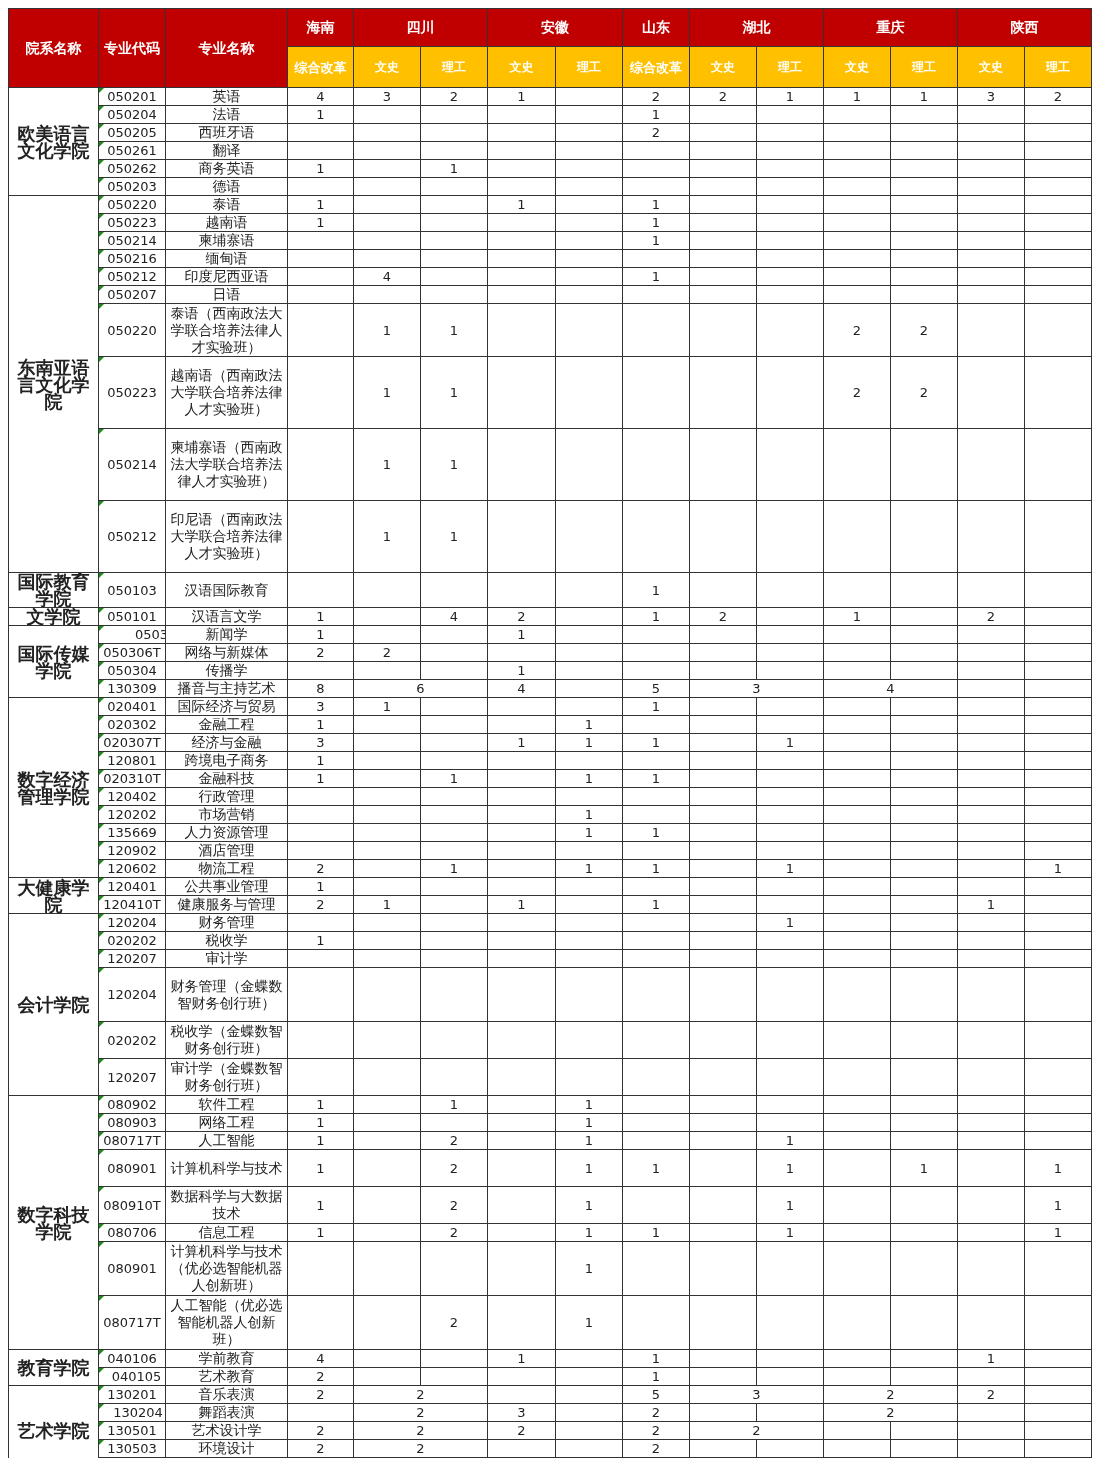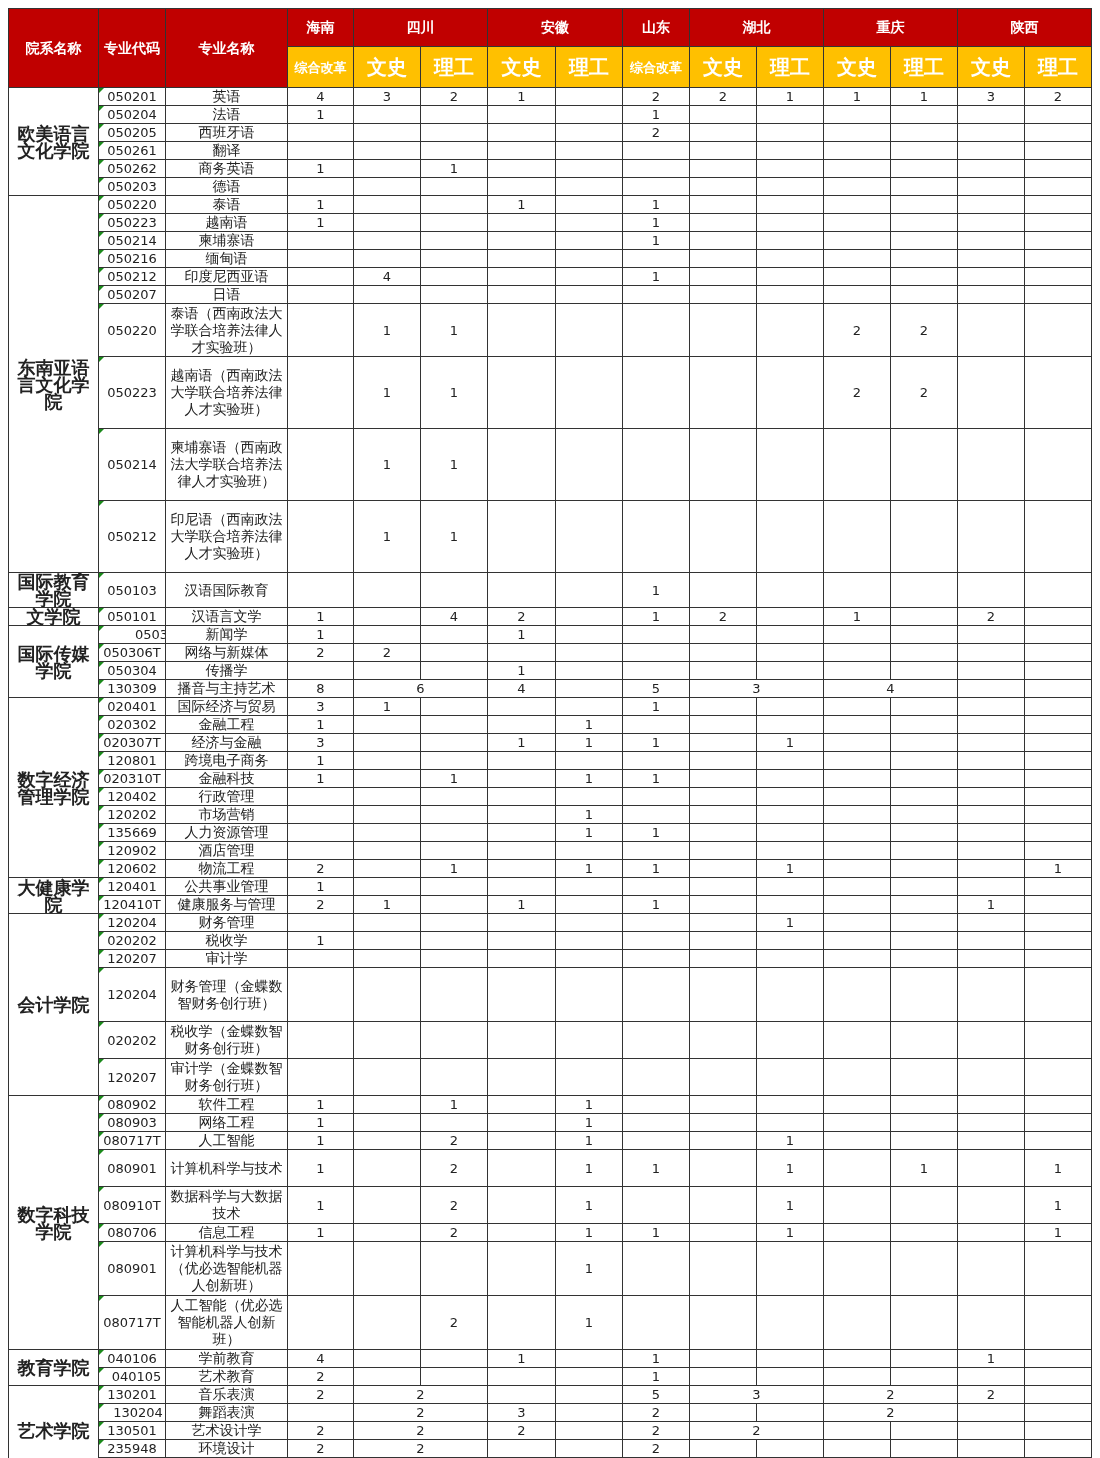--- a/index.html
+++ b/index.html
@@ -9,21 +9,21 @@
     border-collapse: collapse; table-layout: fixed;
     width: 1083px;
     font-size: 13px; color: #222;
   }
   table.plan td, table.plan th {
     border: 1.5px solid #333;
     padding: 0; text-align: center; vertical-align: middle;
     line-height: 17px; overflow: hidden;
   }
   th.h-red { background: #c00000; color: #ffffff; font-weight: bold; font-size: 14px; }
-  th.h-yellow { background: #ffc000; color: #ffffff; font-weight: bold; font-size: 20px; }
+  th.h-yellow { background: #ffc000; color: #ffffff; font-weight: bold; font-size: 12px; }
   td.dept { font-weight: bold; font-size: 18px; color: #222; padding: 0 2px; line-height: 18px; }
   td.code { position: relative; font-size: 13px; }
   td.code::before {
     content: ""; position: absolute; left: 0; top: 0;
     border-top: 5px solid #1a8a1a; border-right: 5px solid transparent;
   }
   td.name { font-size: 14px; padding: 0 4px; line-height: 17.5px; }
   td.val { font-size: 13px; }
 </style>
 </head>
@@ -919,21 +919,21 @@
         <td class="val">2</td>
         <td class="val"></td>
         <td class="val">2</td>
         <td class="val" colspan="2">2</td>
         <td class="val"></td>
         <td class="val"></td>
         <td class="val"></td>
         <td class="val"></td>
       </tr>
       <tr>
-        <td class="code" style="height: 16px;">235948</td>
+        <td class="code" style="height: 16px;">130503</td>
         <td class="name">环境设计</td>
         <td class="val">2</td>
         <td class="val" colspan="2">2</td>
         <td class="val"></td>
         <td class="val"></td>
         <td class="val">2</td>
         <td class="val"></td>
         <td class="val"></td>
         <td class="val"></td>
         <td class="val"></td>

